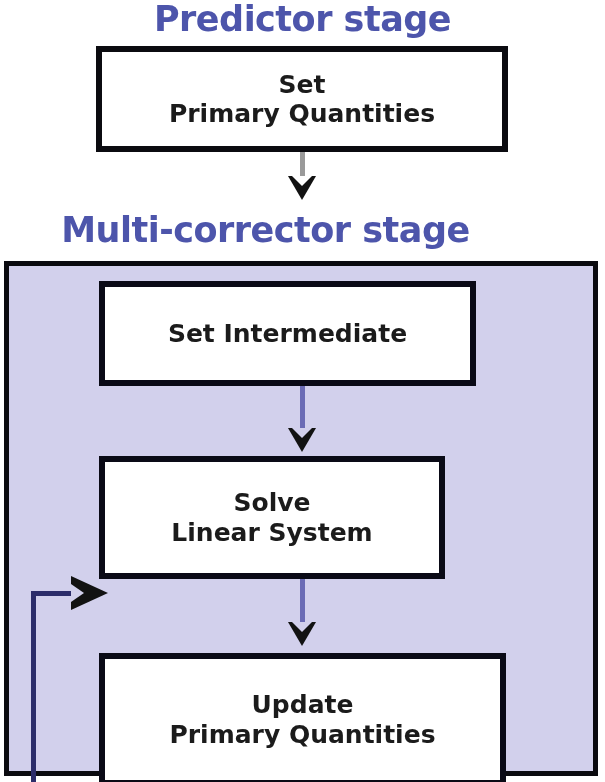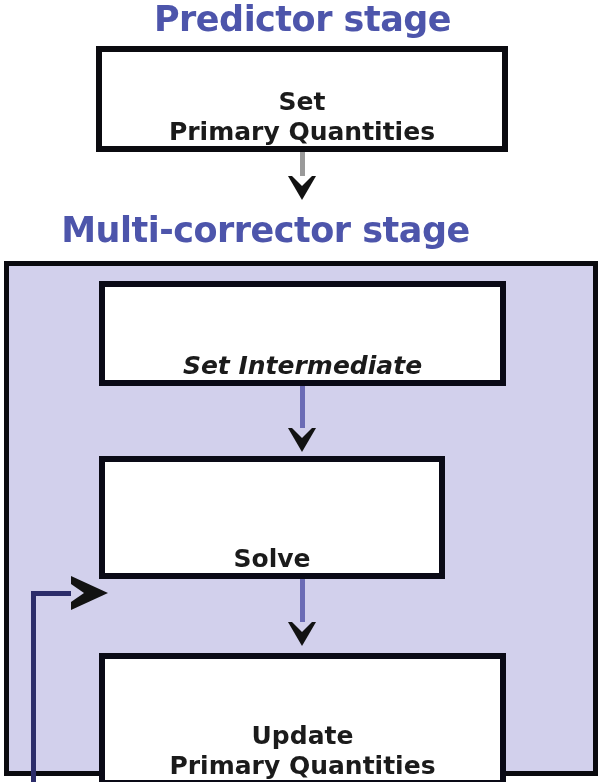--- a/index.html
+++ b/index.html
@@ -41,21 +41,21 @@
     font-size: 35px;
   }
 
   
   .proc-box {
     position: absolute;
     background: #ffffff;
     border: 6px solid #0d0d14;
     box-sizing: border-box;
     display: flex;
-    align-items: flex-end;
+    align-items: center;
     justify-content: center;
     text-align: center;
     font-weight: bold;
     color: #1b1b1b;
     line-height: 1.18;
   }
   .proc-box .lines {
     width: 100%;
     padding: 0 6px;
     box-sizing: border-box;
@@ -69,25 +69,24 @@
     left: 96px;
     top: 46px;
     width: 412px;
     height: 106px;
     font-size: 25px;
     border-color: #0b0b10;
   }
   #box-set-intermediate {
     left: 99px;
     top: 281px;
-    width: 407px;
+    width: 377px;
     height: 105px;
     font-size: 25px;
     border-color: #0a0a16;
-    font-style: italic;
   }
   #box-solve-linear {
     left: 99px;
     top: 456px;
     width: 346px;
     height: 123px;
     font-size: 25px;
     border-color: #0a0a16;
   }
   #box-update-primary {
@@ -251,20 +250,21 @@
   </div>
 
   <div id="arrow-intermediate-to-solve">
     <div class="arrow-stem"></div>
     <div class="arrow-head on-panel"></div>
   </div>
 
   <div id="box-solve-linear" class="proc-box">
     <span class="lines">
       <span class="ln">Solve</span>
+      <span class="ln">Linear System</span>
     </span>
   </div>
 
   <div id="arrow-solve-to-update">
     <div class="arrow-stem"></div>
     <div class="arrow-head on-panel"></div>
   </div>
 
   <div id="box-update-primary" class="proc-box">
     <span class="lines">

